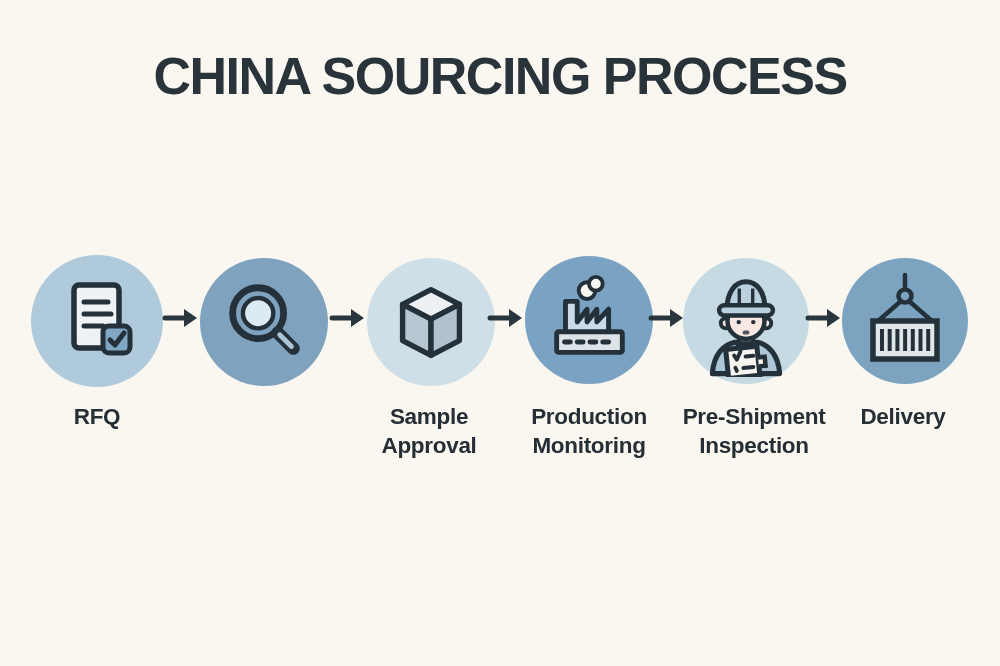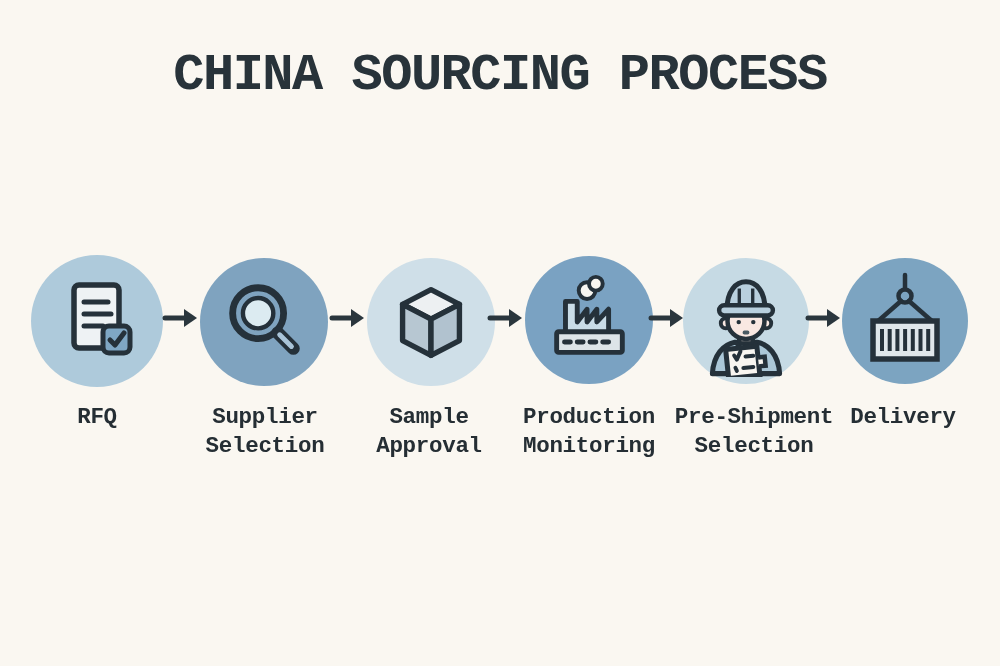--- a/index.html
+++ b/index.html
@@ -1,21 +1,21 @@
 <!DOCTYPE html>
 <html><head>
 <meta charset="utf-8">
 <style>
   html,body{margin:0;padding:0;}
   .canvas{
     position:relative;
     width:1000px;height:666px;
     background:#faf7f1;
     overflow:hidden;
-    font-family:Liberation Mono, monospace;
+    font-family:Liberation Sans, sans-serif;
   }
   .title{
     position:absolute;
     top:50px;left:0;width:100%;
     margin:0;
     text-align:center;
     font-size:52px;
     font-weight:bold;
     letter-spacing:-1.5px;
     color:#28333a;
@@ -173,23 +173,21 @@
   <svg class="arrow a4" viewBox="0 0 38 26">
     <line x1="3" y1="13" x2="25" y2="13" stroke="#2a363d" stroke-width="5" stroke-linecap="round"></line>
     <polygon points="22,4 35,13 22,22" fill="#2a363d"></polygon>
   </svg>
   <svg class="arrow a5" viewBox="0 0 38 26">
     <line x1="3" y1="13" x2="25" y2="13" stroke="#2a363d" stroke-width="5" stroke-linecap="round"></line>
     <polygon points="22,4 35,13 22,22" fill="#2a363d"></polygon>
   </svg>
 
   <div class="step-label l1">RFQ</div>
-  <div class="step-label l2">Supplier
-Selection</div>
   <div class="step-label l3">Sample
 Approval</div>
   <div class="step-label l4">Production
 Monitoring</div>
   <div class="step-label l5">Pre-Shipment
-Selection</div>
+Inspection</div>
   <div class="step-label l6">Delivery</div>
 
 </div>
 
 </body></html>

